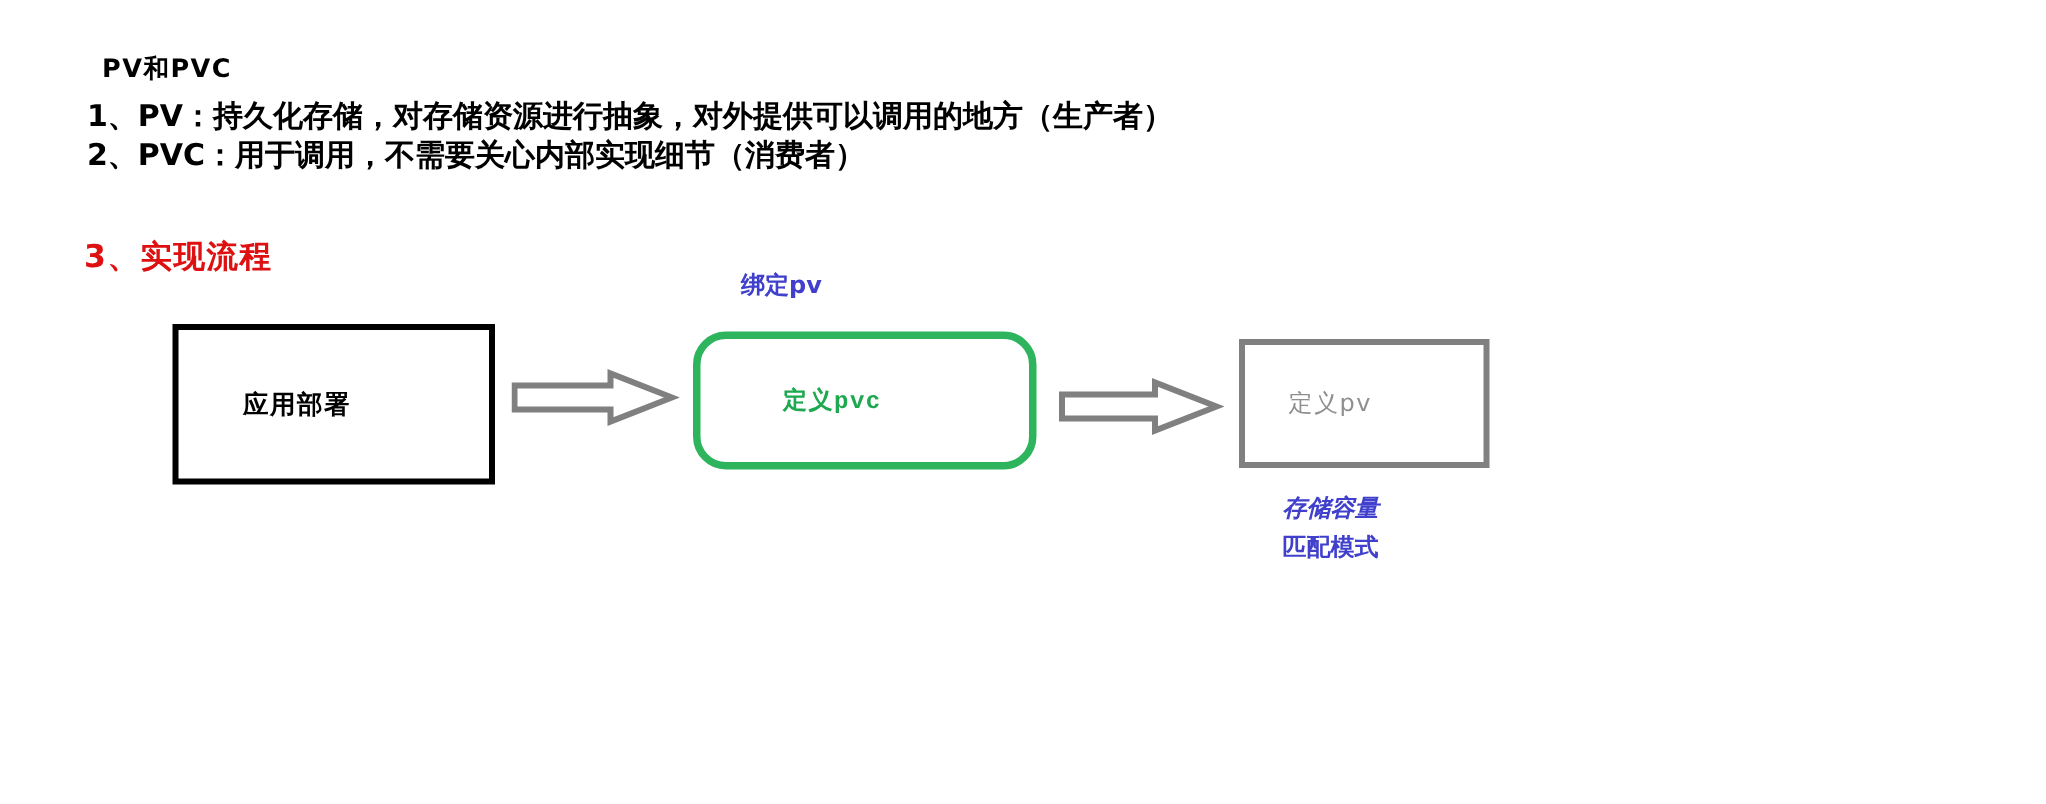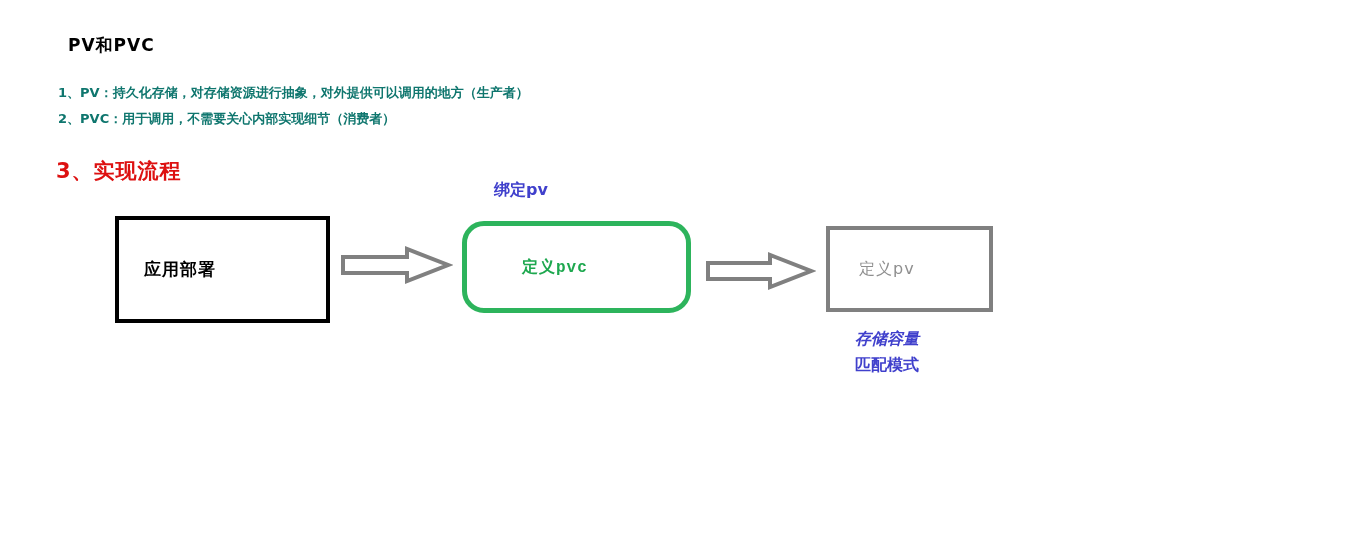--- a/index.html
+++ b/index.html
@@ -21,24 +21,24 @@
     left: 48px;
     top: 34px;
     font-size: 17px;
     font-weight: bold;
     color: #000000;
     letter-spacing: 1px;
   }
   .notes {
     position: absolute;
     left: 38px;
-    top: 80px;
-    font-size: 13px;
+    top: 64px;
+    font-size: 20px;
     font-weight: bold;
-    color: #0f766e;
+    color: #000000;
     line-height: 26px;
     white-space: nowrap;
   }
   .section-heading {
     position: absolute;
     left: 36px;
     top: 157px;
     font-size: 21px;
     font-weight: bold;
     color: #dd1111;
@@ -62,21 +62,21 @@
     align-items: center;
     background: #ffffff;
     white-space: nowrap;
   }
   .node-app-deploy {
     left: 95px;
     top: 216px;
     width: 215px;
     height: 107px;
     border: 4px solid #000000;
-    padding-left: 25px;
+    padding-left: 43px;
     font-size: 17px;
     font-weight: bold;
     color: #000000;
     letter-spacing: 1px;
   }
   .node-define-pvc {
     left: 442px;
     top: 221px;
     width: 229px;
     height: 92px;

